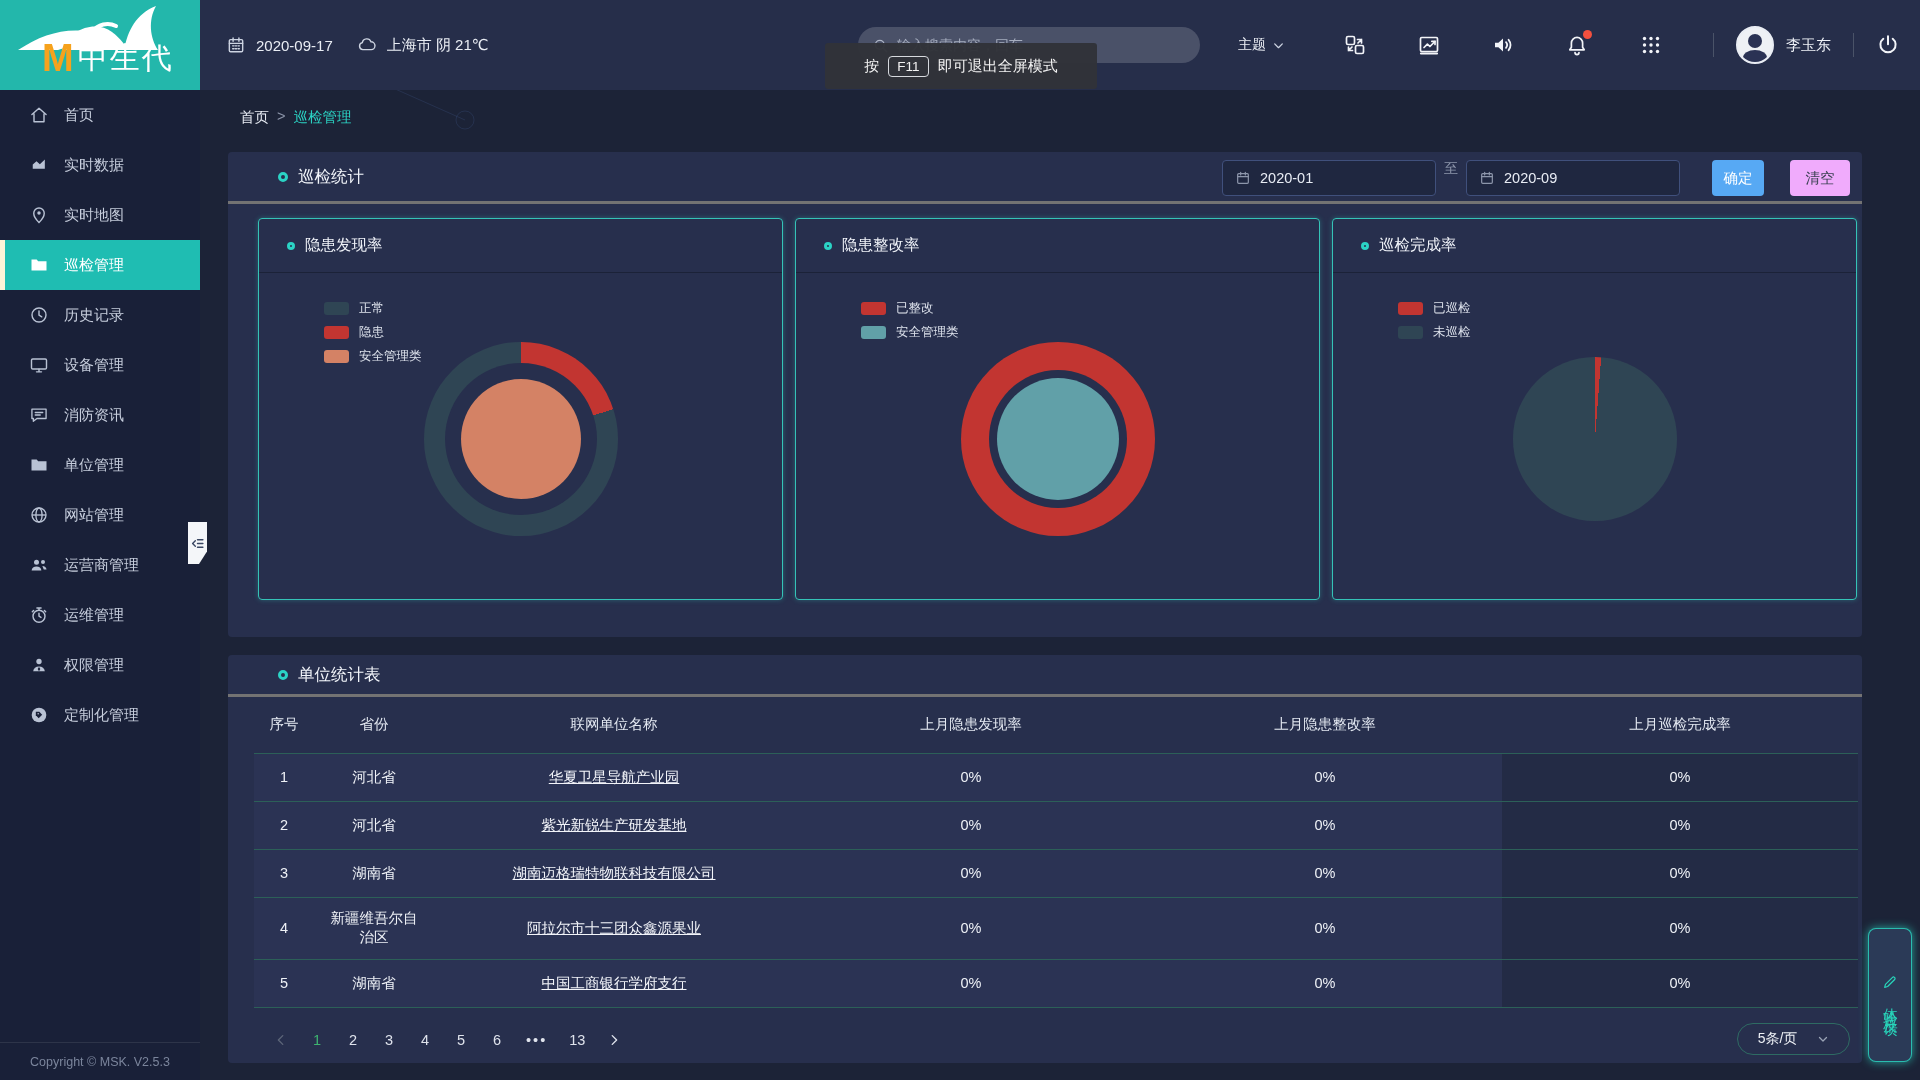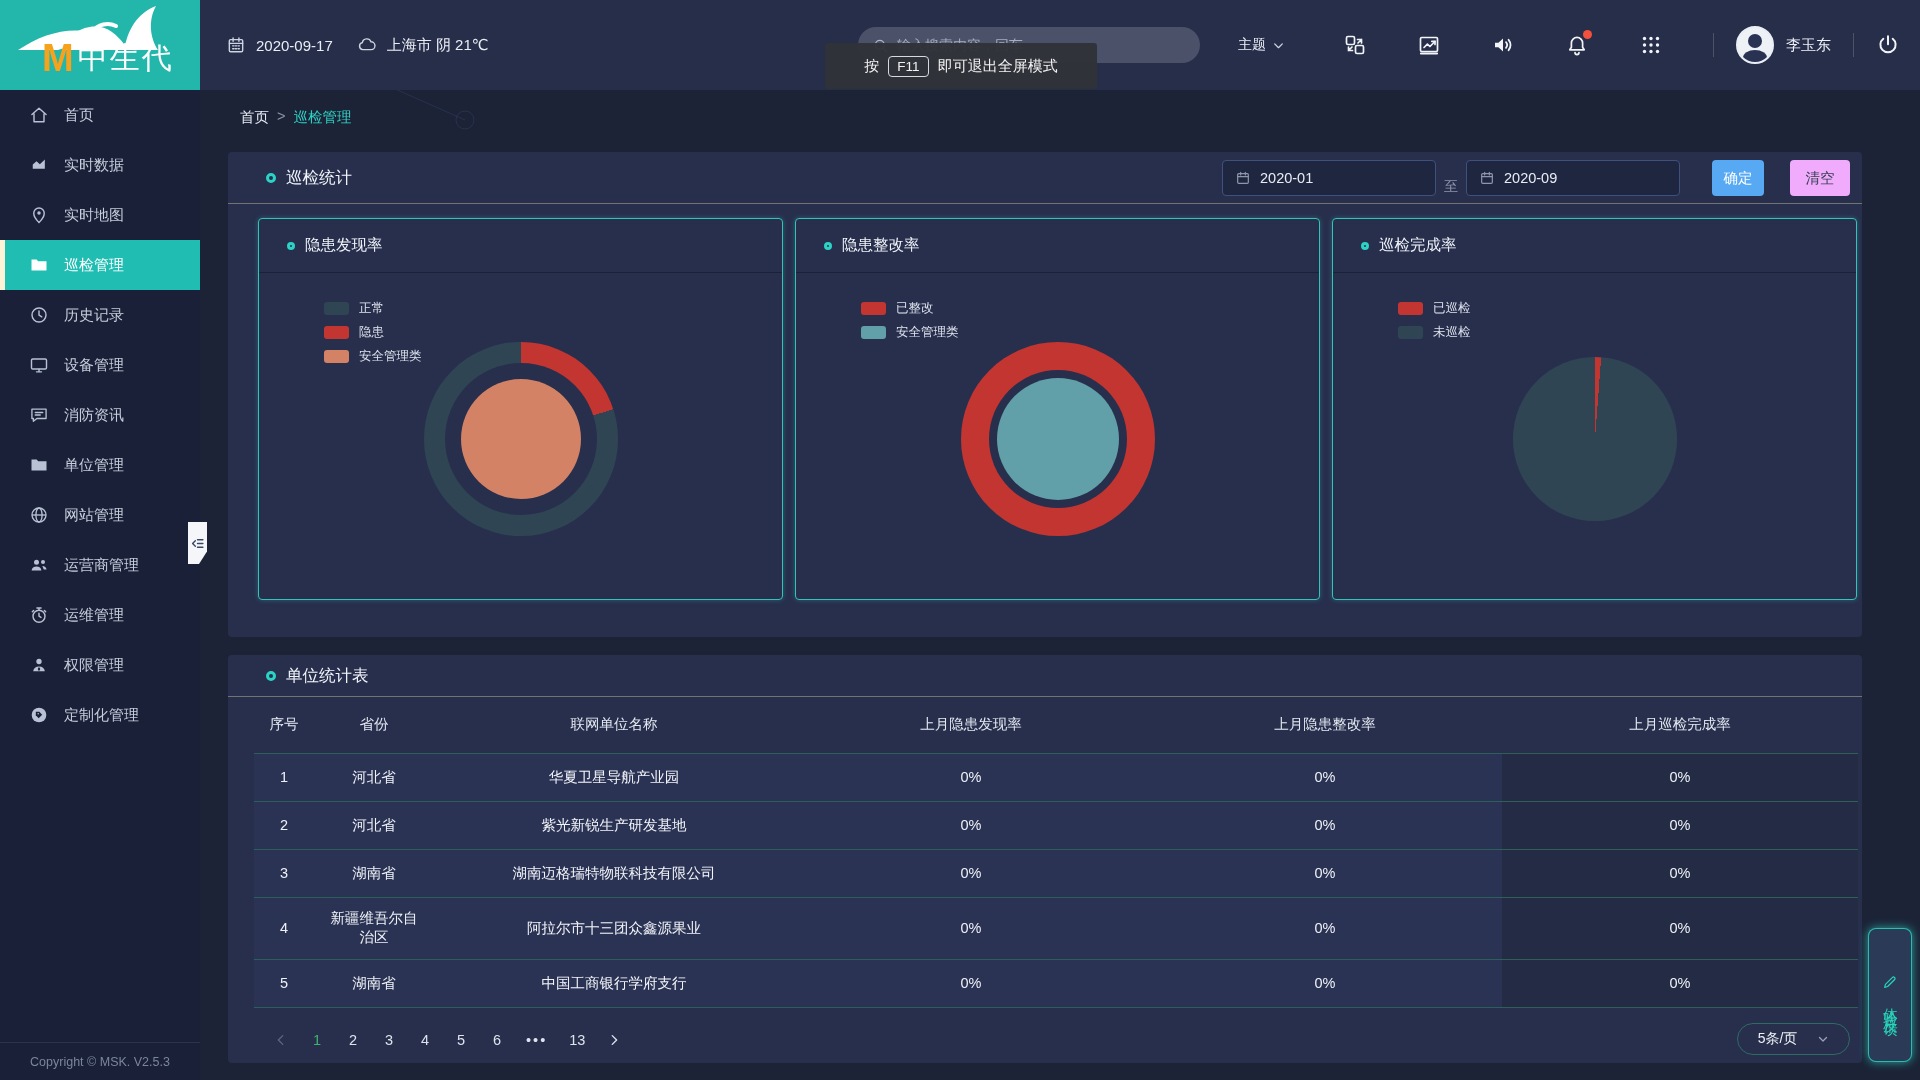--- a/index.html
+++ b/index.html
@@ -81,29 +81,29 @@
 
   
   .main { position:absolute; left:200px; top:90px; width:1720px; height:990px; z-index:3; }
   .breadcrumb { position:absolute; left:40px; top:18px; font-size:14.5px; display:flex; gap:8px; }
   .breadcrumb .bc-home { color:#e8ecf4; cursor:pointer; }
   .breadcrumb .bc-sep { color:#8b94a9; }
   .breadcrumb .bc-current { color:#2bd3c4; cursor:pointer; }
 
   .panel { position:absolute; left:28px; width:1634px; background:#272f4d; border-radius:4px; }
   .panel-head { position:relative; height:52px; display:flex; align-items:center;
-    padding-left:38px; border-bottom:1px solid #737373; }
+    padding-left:50px; border-bottom:3px solid #737373; }
   .ring-marker { width:10px; height:10px; border:3px solid #2bd3c5; border-radius:50%;
     margin-right:10px; }
   .panel-title { font-size:16.5px; color:#f2f5fa; }
 
   
   #stats-panel { top:62px; height:485px; }
   .range-controls { position:absolute; right:12px; top:8px; height:36px; display:flex;
-    align-items:flex-end; }
+    align-items:flex-start; }
   .date-input { width:214px; height:36px; background:#1f2740; border:1px solid #40507c;
     border-radius:4px; display:flex; align-items:center; padding:0 12px; gap:9px; }
   .date-input .icon { width:16px; height:16px; color:#8d96ab; }
   .date-input input { background:transparent; border:none; outline:none; color:#e8ecf4;
     font-size:14.5px; width:120px; font-family:inherit; }
   .range-sep { color:#8d96ab; font-size:14px; margin:0 8px; }
   .btn { height:36px; border:none; border-radius:4px; font-size:14.5px; cursor:pointer;
     font-family:inherit; }
   .btn-confirm { width:52px; background:#57a9f4; color:#fff; margin-left:32px; }
   .btn-clear { width:60px; background:#f0abfc; color:#3a4152; margin-left:26px; }
@@ -139,21 +139,21 @@
   table { border-collapse:collapse; table-layout:fixed; width:1604px; margin-left:26px; }
   col.c1{width:60px} col.c2{width:120px} col.c3{width:360px}
   col.c4{width:354px} col.c5{width:354px} col.c6{width:356px}
   thead th { height:56px; font-weight:normal; font-size:14.5px; color:#e3e8f1;
     text-align:center; border-bottom:1px solid #2c6058; }
   tbody td { text-align:center; font-size:14.5px; color:#eef1f6;
     border-bottom:1px solid #2c6058; padding:0 10px; background:#2b3354; }
   tbody td:last-child { background:#232b45; }
   tbody tr { height:48px; }
   tbody tr.tall { height:62px; }
-  td .unit-link { color:#f2f4f9; cursor:pointer; }
+  td .unit-link { color:#f2f4f9; text-decoration:underline; cursor:pointer; }
 
   .table-footer { position:absolute; left:26px; right:12px; bottom:0; height:46px;
     display:flex; align-items:center; }
   .pager { display:flex; align-items:center; gap:22px; padding-left:20px; font-size:14.5px; }
   .pager .pg { color:#dfe3ec; cursor:pointer; min-width:14px; text-align:center; }
   .pager .pg.active { color:#3eb370; }
   .pager .arrow { width:14px; height:14px; cursor:pointer; }
   .pager .arrow.prev { color:#5c6578; }
   .pager .arrow.next { color:#dfe3ec; }
   .pager .dots { color:#dfe3ec; letter-spacing:2px; }

